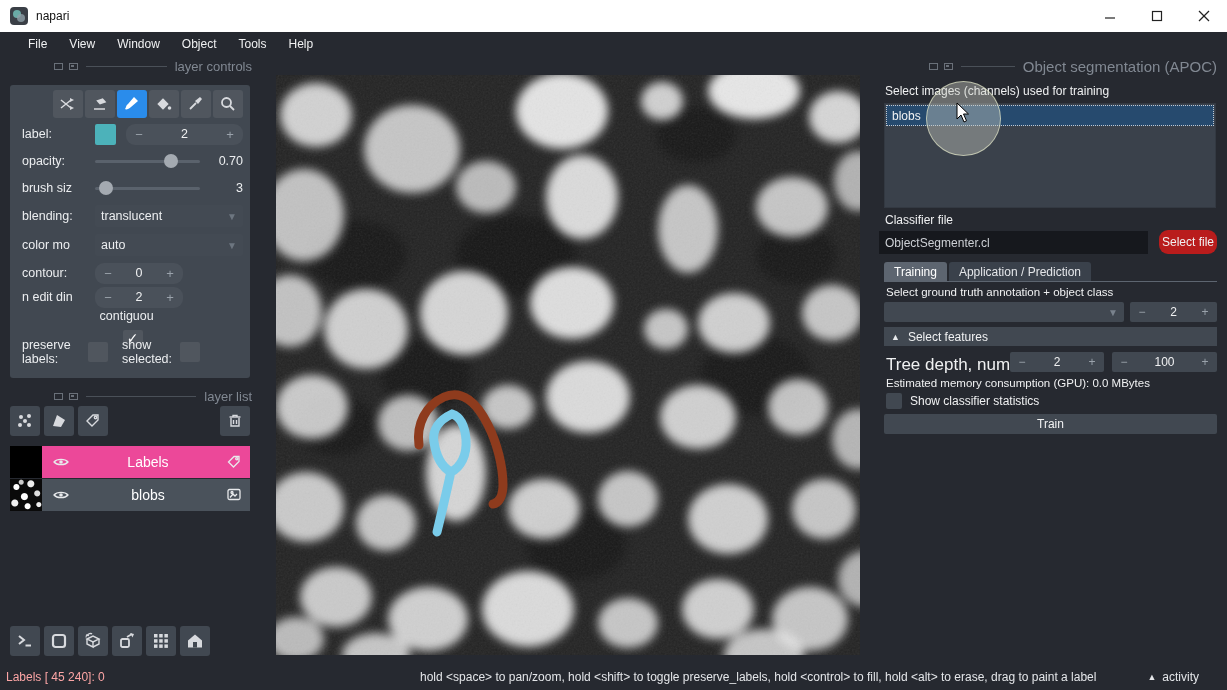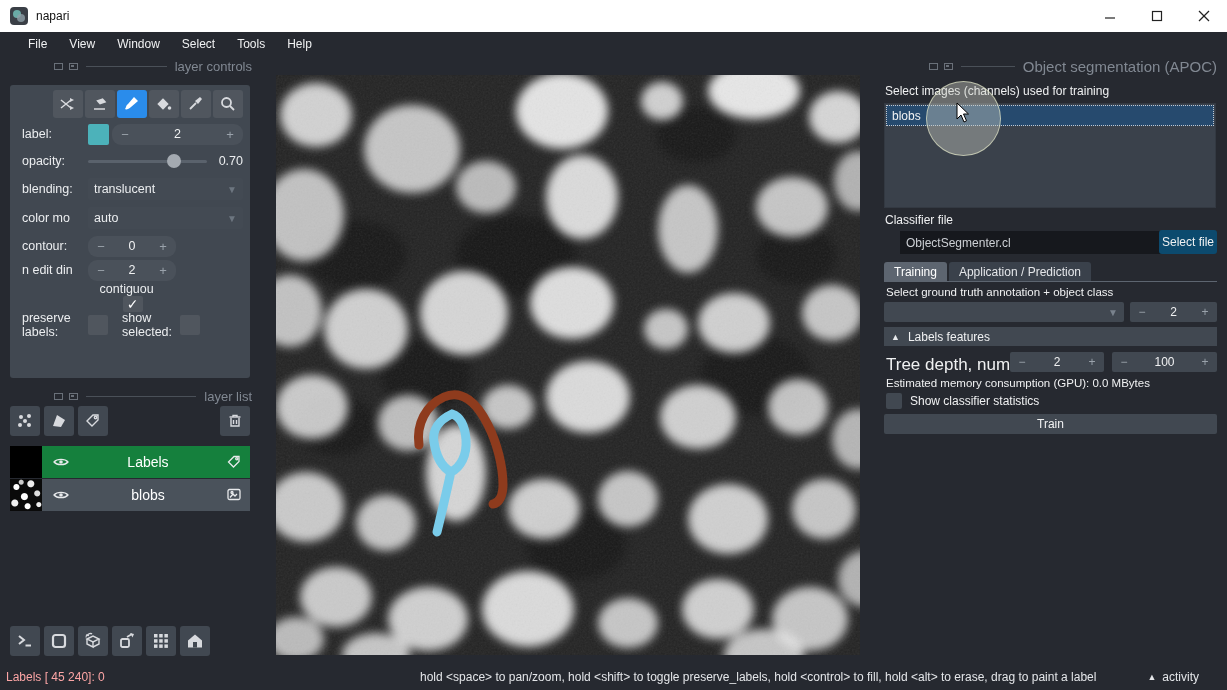--- a/index.html
+++ b/index.html
@@ -40,21 +40,21 @@
   .right-dock .dock-title { font-size:15px; }
 
   
   .controls-panel { position:absolute; top:30px; left:10px; width:240px; height:293px;
     background:#414851; border-radius:3px; padding:3px 7px 0 12px; }
   .tools-row { display:flex; justify-content:flex-end; gap:2px; margin-top:2px; }
   .tool-btn { width:30px; height:28px; background:#50565e; border-radius:3px;
     display:flex; align-items:center; justify-content:center; }
   .tool-btn.active { background:#2a8ceb; }
   .tool-btn svg { stroke:#d8dade; fill:none; stroke-width:1.5; }
-  .ctl-row { display:flex; align-items:center; height:22px; margin-top:5px; }
+  .ctl-row { display:flex; align-items:center; height:22px; margin-top:5px;gap:7px; }
   .ctl-label { width:66px; flex:none; font-size:12.5px; color:#eceef0; white-space:pre-line;
     overflow:hidden; line-height:13px; }
   .swatch { width:21px; height:21px; background:#4cb2ba; border-radius:2px; margin-right:3px; }
   .spin { flex:1; height:21px; background:#4a515a; border-radius:9px; display:flex;
     align-items:center; font-size:12.5px; }
   .spin .spin-btn { width:26px; text-align:center; color:#9aa2ab; font-size:13px; }
   .spin .spin-val { flex:1; text-align:center; color:#f0f1f2; }
   .slider { flex:1; position:relative; height:21px; margin-right:8px; }
   .slider .track { position:absolute; left:0; right:0; top:9px; height:3px; background:#5a626c; border-radius:2px;}
   .slider .handle { position:absolute; top:3px; width:14px; height:14px; border-radius:50%;
@@ -86,42 +86,42 @@
     background-image:
       radial-gradient(circle at 20% 25%, #fff 0 2.5px, transparent 3.5px),
       radial-gradient(circle at 65% 15%, #eee 0 3px, transparent 4px),
       radial-gradient(circle at 45% 55%, #fff 0 3px, transparent 4px),
       radial-gradient(circle at 85% 45%, #ddd 0 2.5px, transparent 3.5px),
       radial-gradient(circle at 15% 75%, #eee 0 3px, transparent 4px),
       radial-gradient(circle at 55% 85%, #fff 0 2.5px, transparent 3.5px),
       radial-gradient(circle at 90% 80%, #eee 0 2px, transparent 3px),
       radial-gradient(circle at 35% 10%, #ccc 0 2px, transparent 3px); }
   .layer-body { flex:1; display:flex; align-items:center; padding:0 8px 0 10px; }
-  .layer-body.selected { background:#15803d; }
+  .layer-body.selected { background:#ec4899; }
   .layer-body.normal { background:#4a525b; }
   .layer-name { flex:1; text-align:center; font-size:14px; color:#fff; }
   .layer-body svg { stroke:#e8eaec; fill:none; stroke-width:1.3; }
 
   .viewer-buttons { position:absolute; top:571px; left:10px; display:flex; gap:4px; }
   .viewer-buttons .lay-btn { width:30px; height:30px; }
 
   
   .canvas-wrap { position:absolute; left:14px; top:20px; width:584px; height:580px; }
 
   
   .rp-label { position:absolute; left:8px; font-size:12px; color:#f0f1f2; }
   .listbox { position:absolute; top:48px; left:7px; width:332px; height:105px;
     background:#3a414b; border:1px solid #333942; }
   .list-item-selected { position:absolute; top:1px; left:1px; right:1px; height:21px;
     background:#264a6e; border:1px dotted #c3c8cf; display:flex; align-items:center;
     padding-left:5px; font-size:12px; color:#f0f1f2; }
-  .input { position:absolute; top:176px; left:23px; width:269px; height:23px;
+  .input { position:absolute; top:176px; left:2px; width:269px; height:23px;
     background:#16181d; color:#cdd0d5; font-size:12px; display:flex; align-items:center;
     padding-left:6px; }
-  .btn { background:#0c4a6e; border-radius:3px; color:#f0f1f2; font-size:12px;
+  .btn { background:#b91c1c; border-radius:9px; color:#f0f1f2; font-size:12px;
     display:flex; align-items:center; justify-content:center; }
   .select-file { position:absolute; top:175px; left:282px; width:58px; height:24px; }
   .tabs { position:absolute; top:207px; left:7px; display:flex; }
   .tab { height:20px; padding:0 10px; font-size:12px; display:flex; align-items:center;
     border-radius:3px 3px 0 0; margin-right:2px; }
   .tab.active { background:#5d6570; color:#fff; }
   .tab.inactive { background:#3a414b; color:#e4e6e9; }
   .tab-pane { position:absolute; top:226px; left:7px; width:333px; height:212px;
     border-top:1px solid #5d6570; }
   .gt-label { position:absolute; top:4px; left:2px; font-size:11.5px; color:#f0f1f2; }
@@ -186,21 +186,21 @@
             <line x1="11" y1="1" x2="1" y2="11"></line>
           </svg>
       </div>
     </div>
   </div>
 
   <div class="menubar">
     <span class="menu-item">File</span>
     <span class="menu-item">View</span>
     <span class="menu-item">Window</span>
-    <span class="menu-item">Select</span>
+    <span class="menu-item">Object</span>
     <span class="menu-item">Tools</span>
     <span class="menu-item">Help</span>
   </div>
 
   <div class="main">
 
     <div class="left-dock">
 
       <div class="dock-header" style="top:3px;">
         <div class="mini"></div>
@@ -261,20 +261,28 @@
 
         <div class="ctl-row">
           <div class="ctl-label">opacity:</div>
           <div class="slider">
             <div class="track"></div>
               <div class="handle" style="left:66%;"></div>
           </div>
           <div class="slider-val">0.70</div>
         </div>
 
+        <div class="ctl-row">
+          <div class="ctl-label">brush siz</div>
+          <div class="slider">
+            <div class="track"></div>
+              <div class="handle" style="left:4%;"></div>
+          </div>
+          <div class="slider-val">3</div>
+        </div>
 
         <div class="ctl-row" style="height:24px;">
           <div class="ctl-label">blending:</div>
           <div class="dropdown">
             <span class="dd-text">translucent</span>
             <span class="dd-arrow">▼</span>
           </div>
         </div>
 
         <div class="ctl-row" style="height:24px;">
@@ -555,21 +563,21 @@
           <span class="dd-arrow">▼</span>
         </div>
         <div class="pane-spin spin-class">
           <span class="spin-btn">−</span>
           <span class="spin-val">2</span>
           <span class="spin-btn">+</span>
         </div>
 
         <div class="feat-bar">
           <span class="tri">▲</span>
-          <span>Labels features</span>
+          <span>Select features</span>
         </div>
 
         <div class="tree-label">Tree depth, num. trees</div>
         <div class="pane-spin spin-depth">
           <span class="spin-btn">−</span>
           <span class="spin-val">2</span>
           <span class="spin-btn">+</span>
         </div>
         <div class="pane-spin spin-trees">
           <span class="spin-btn">−</span>

